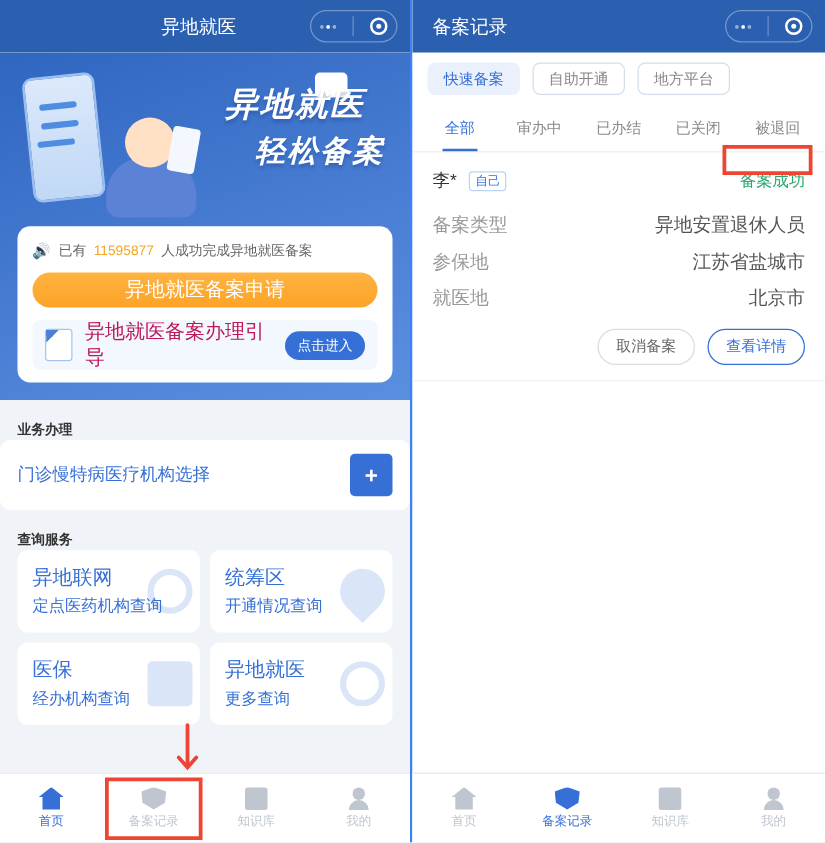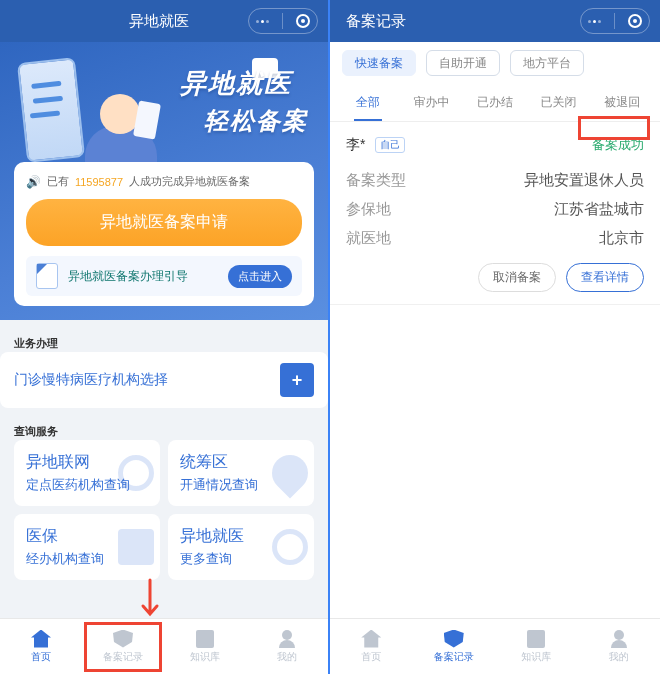--- a/index.html
+++ b/index.html
@@ -30,25 +30,25 @@
     .person-body{position:absolute;left:75px;top:74px;width:72px;height:48px;background:#5b82d4;border-radius:30px 30px 10px 10px}
     .person-hand{position:absolute;left:126px;top:50px;width:22px;height:36px;background:#f4f7fe;border-radius:3px;transform:rotate(10deg)}
     .bubble{position:absolute;right:40px;top:6px;width:26px;height:20px;background:#fff;border-radius:4px}
     .bubble::after{content:"";position:absolute;bottom:-6px;left:6px;border:5px solid transparent;border-top-color:#fff}
     .hero h2{position:absolute;right:20px;top:24px;font-size:26px;font-weight:700;color:#fff;font-style:italic;letter-spacing:2px;text-shadow:0 2px 3px rgba(10,40,100,.3)}
     .hero h2 .l2{display:block;font-size:24px;margin-top:4px;padding-left:24px}
     .hero-card{position:absolute;left:14px;right:14px;bottom:14px;background:#fff;border-radius:10px;padding:12px 12px 10px}
     .stat{display:flex;align-items:center;gap:6px;font-size:11px;color:#666;margin-bottom:10px}
     .horn{color:#f5a623;font-size:12px}
     .stat b{color:#f5a623;font-weight:400}
-    .cta{background:linear-gradient(180deg,#ffb341,#fca326);color:#fff;height:47px;border-radius:22px;display:flex;align-items:center;justify-content:center;font-size:16px;font-weight:500;margin-bottom:10px}
+    .cta{background:linear-gradient(180deg,#ffb341,#fca326);color:#fff;height:28px;border-radius:22px;display:flex;align-items:center;justify-content:center;font-size:16px;font-weight:500;margin-bottom:10px}
     .guide{background:#f3f7fe;border-radius:6px;height:40px;display:flex;align-items:center;padding:0 10px;gap:10px}
     .guide-ico{width:22px;height:26px;background:#fff;border:1px solid #a8c5f0;border-radius:3px;position:relative}
     .guide-ico::after{content:"";position:absolute;left:0;top:0;border:5px solid transparent;border-left-color:#4b7fd5;border-top-color:#4b7fd5}
-    .guide-txt{font-size:12px;color:#0f766e;flex:1}
+    .guide-txt{font-size:16px;color:#be185d;flex:1}
     .guide-btn{background:#3670d6;color:#fff;font-size:11px;padding:4px 10px;border-radius:12px}
     
     .sec-title{font-size:11px;font-weight:600;color:#333;padding:16px 14px 1px}
     .tile-wide{margin:0 0;background:#fff;border-radius:8px;height:56px;display:flex;align-items:center;padding:0 14px;justify-content:space-between;position:relative;overflow:hidden}
     .tile-wide .lbl{color:#3670d6;font-size:14px}
     .hosp-ico{width:34px;height:34px;background:#3670d6;border-radius:4px;position:relative}
     .hosp-ico::before{content:"+";position:absolute;inset:0;display:flex;align-items:center;justify-content:center;color:#fff;font-size:18px;font-weight:700}
     .grid2{display:grid;grid-template-columns:1fr 1fr;gap:8px;padding:0 14px}
     .tile{background:#fff;border-radius:8px;height:66px;padding:12px;position:relative;overflow:hidden}
     .tile .t1{color:#3670d6;font-size:16px;font-weight:500}

